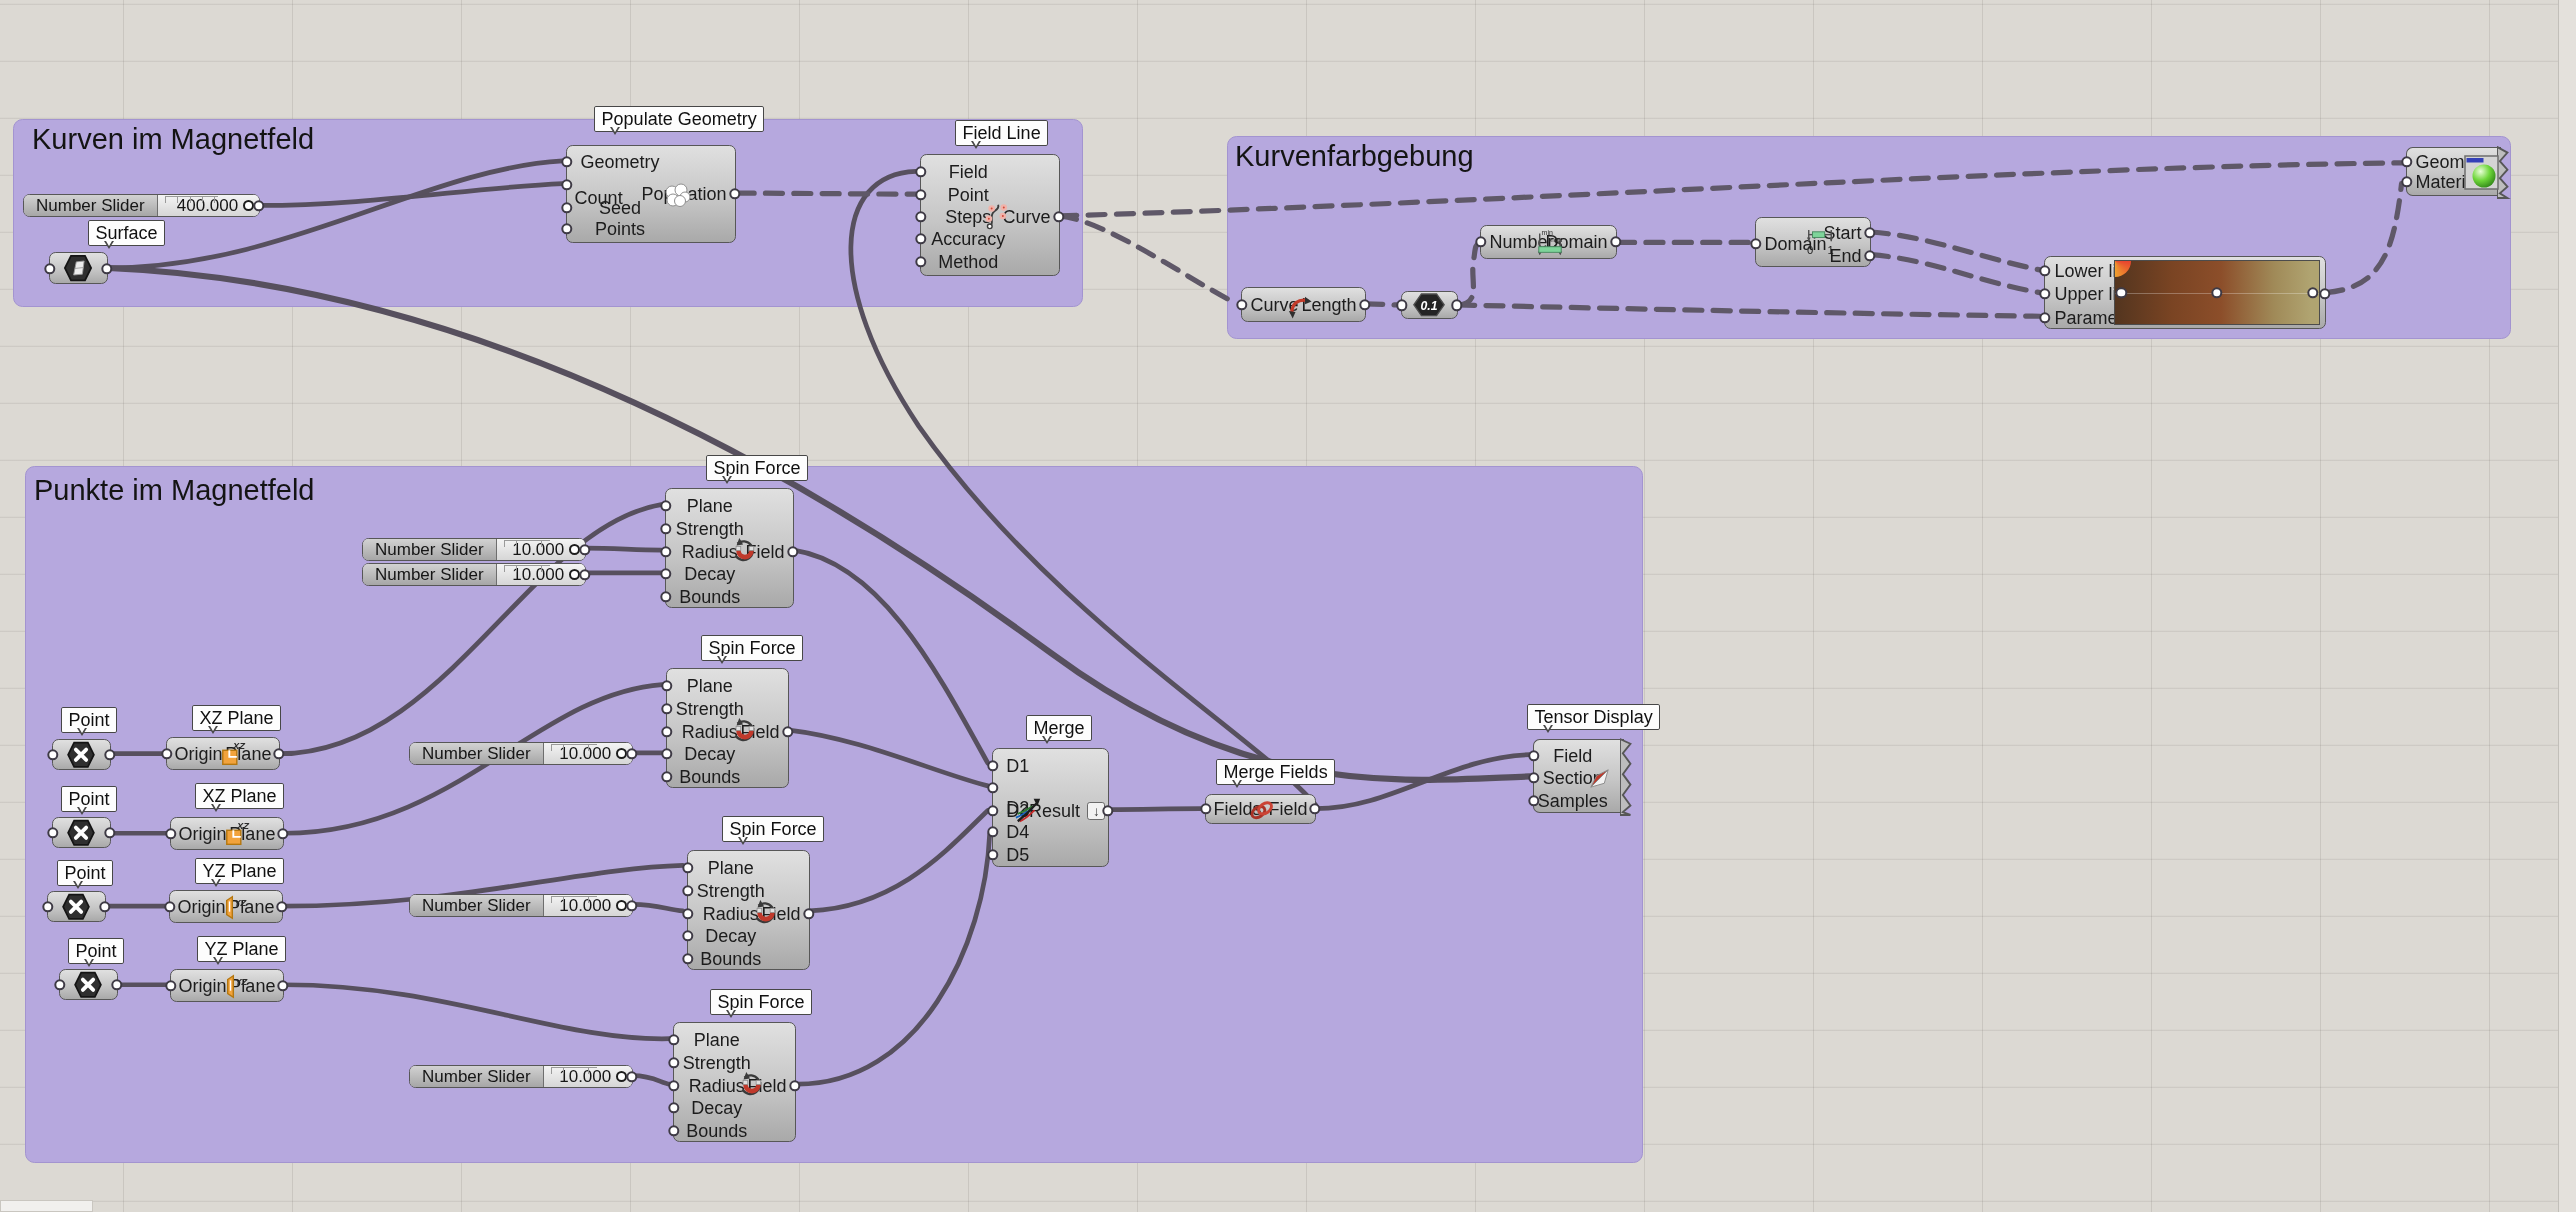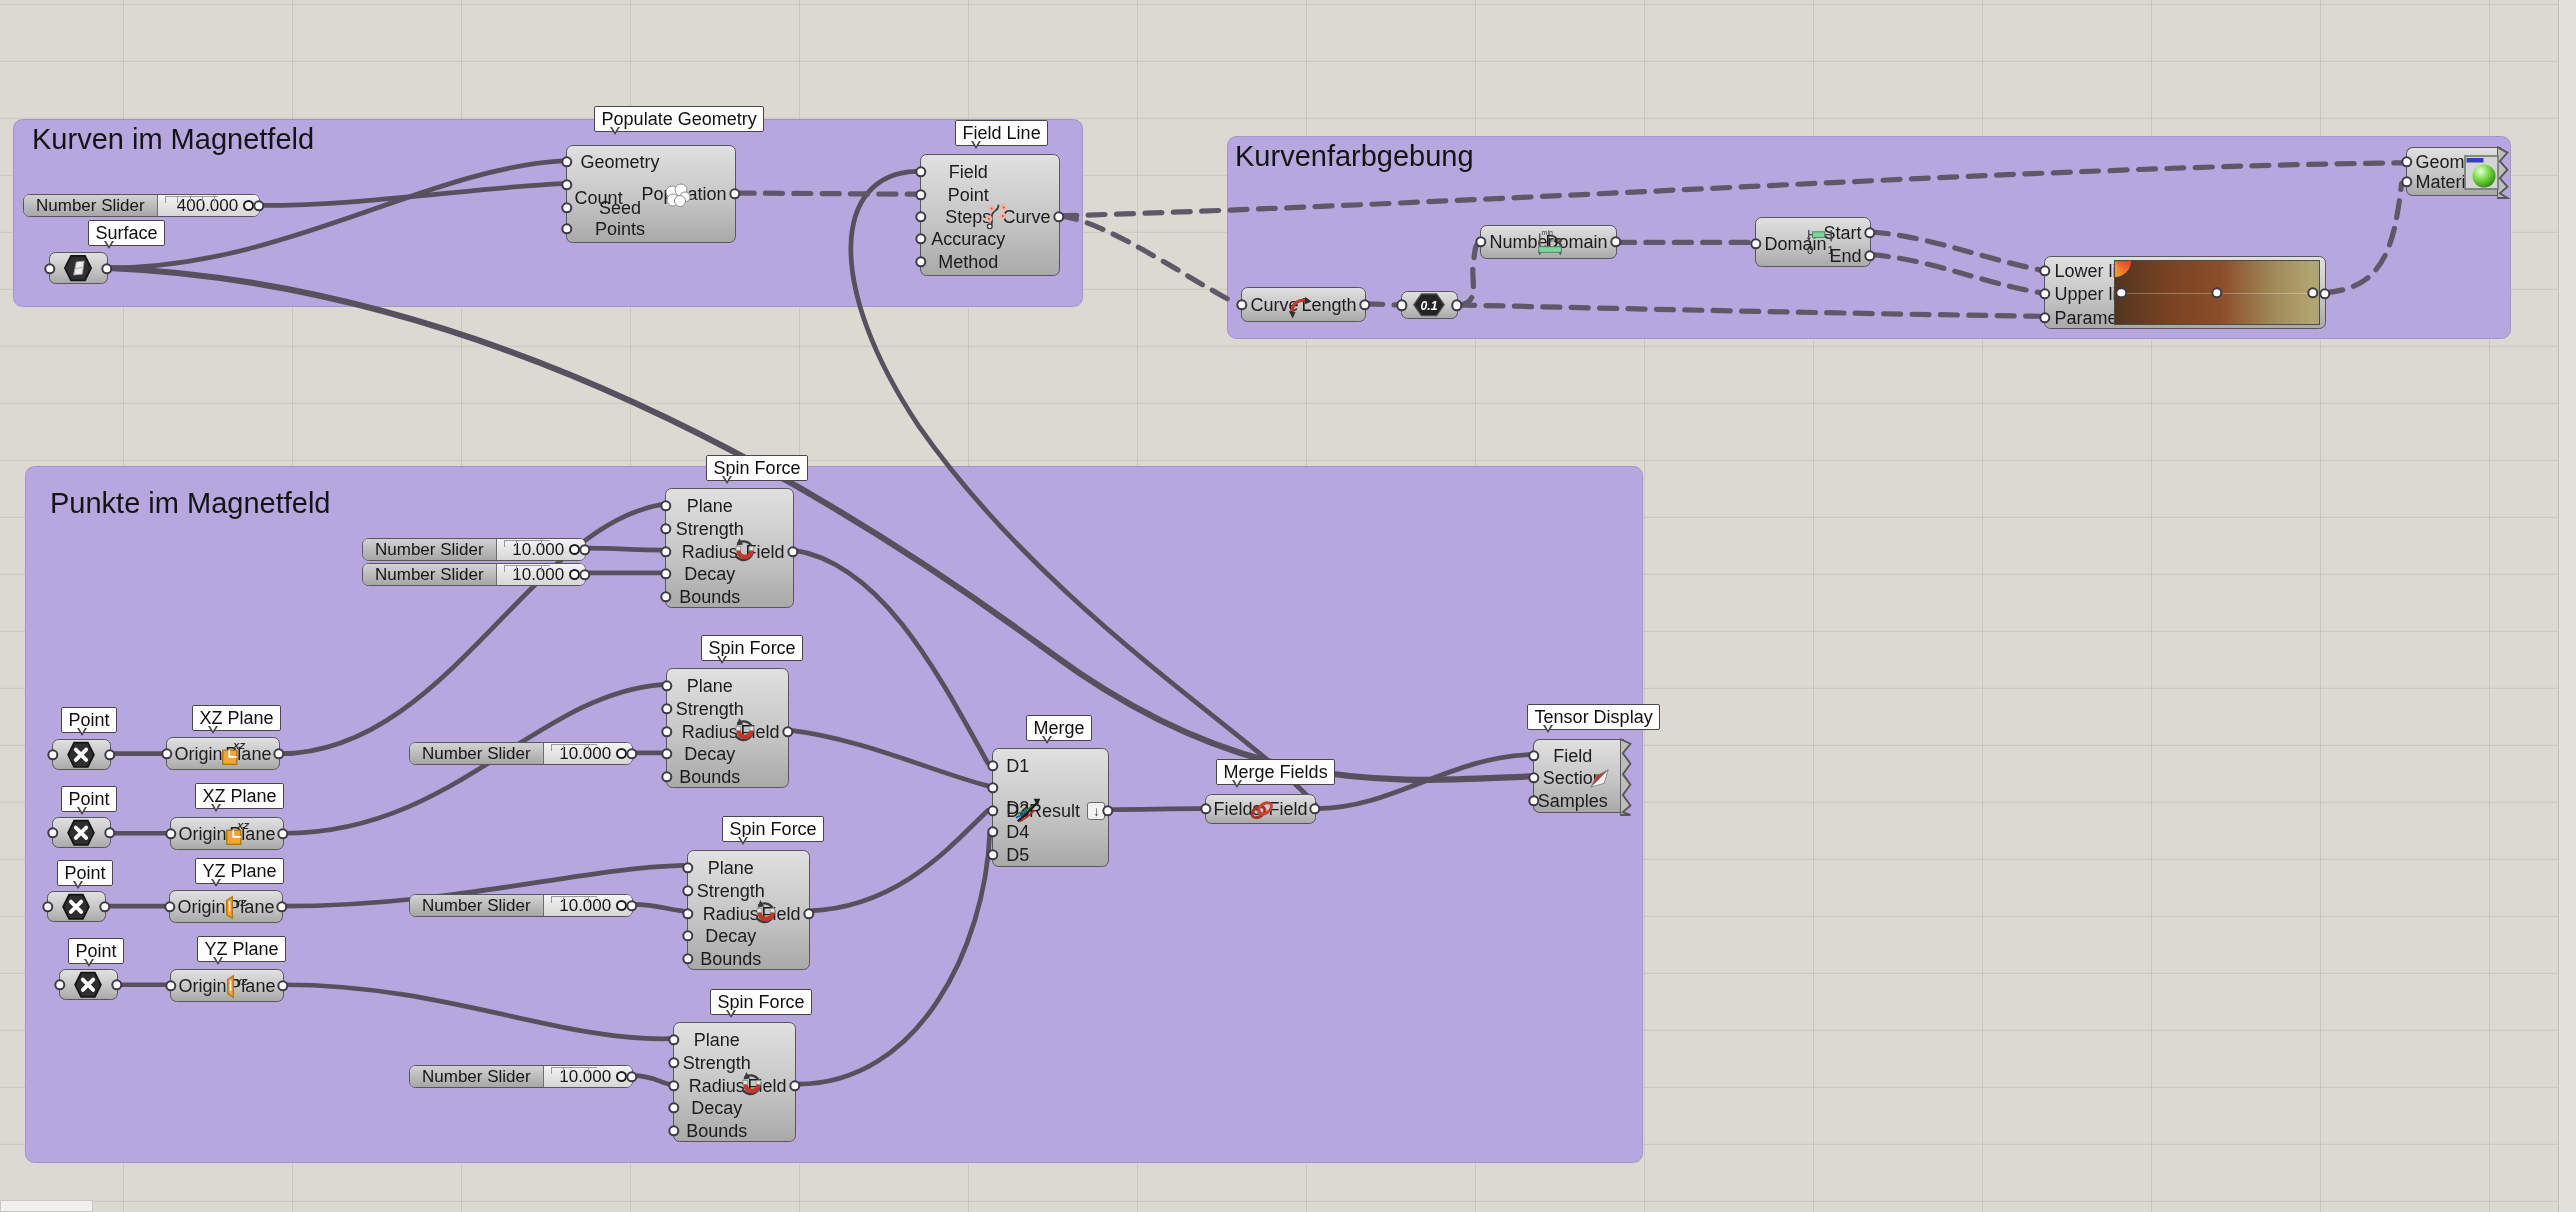--- a/index.html
+++ b/index.html
@@ -47,21 +47,21 @@
 
 <div id="canvas">
   <div class="vscroll"></div>
   <div class="hscroll"></div>
 
   <div class="group" style="left:13.3px;top:119px;width:1068px;height:186px;"></div>
   <div class="group" style="left:1227px;top:136px;width:1282px;height:201px;"></div>
   <div class="group" style="left:24.6px;top:466px;width:1616px;height:695px;"></div>
   <div class="gtitle" style="left:32px;top:123px;">Kurven im Magnetfeld</div>
   <div class="gtitle" style="left:1235px;top:140px;">Kurvenfarbgebung</div>
-  <div class="gtitle" style="left:34px;top:487px;margin-left:16px;">Punkte im Magnetfeld</div>
+  <div class="gtitle" style="left:34px;top:474px;">Punkte im Magnetfeld</div>
 
   <svg id="wires" width="2576" height="1212" viewBox="0 0 2720 1280">
     <g fill="none" stroke="#57505e" stroke-width="5" stroke-linecap="round">
       <path d="M274,217 C390,217 500,198 594,194"></path>
       <path d="M114,283 C300,283 450,178 594,170"></path>
       <path stroke-width="6.5" d="M114,283 C520,300 880,520 1110,690 C1320,845 1480,825 1615,820"></path>
       <path d="M967,181 C880,184 870,300 970,450 C1110,650 1330,780 1389,850"></path>
       <path d="M1389,854 C1470,854 1530,800 1615,797"></path>
       <path d="M838,581 C930,595 990,710 1043,806"></path>
       <path d="M833,771 C910,780 985,815 1043,830"></path>

